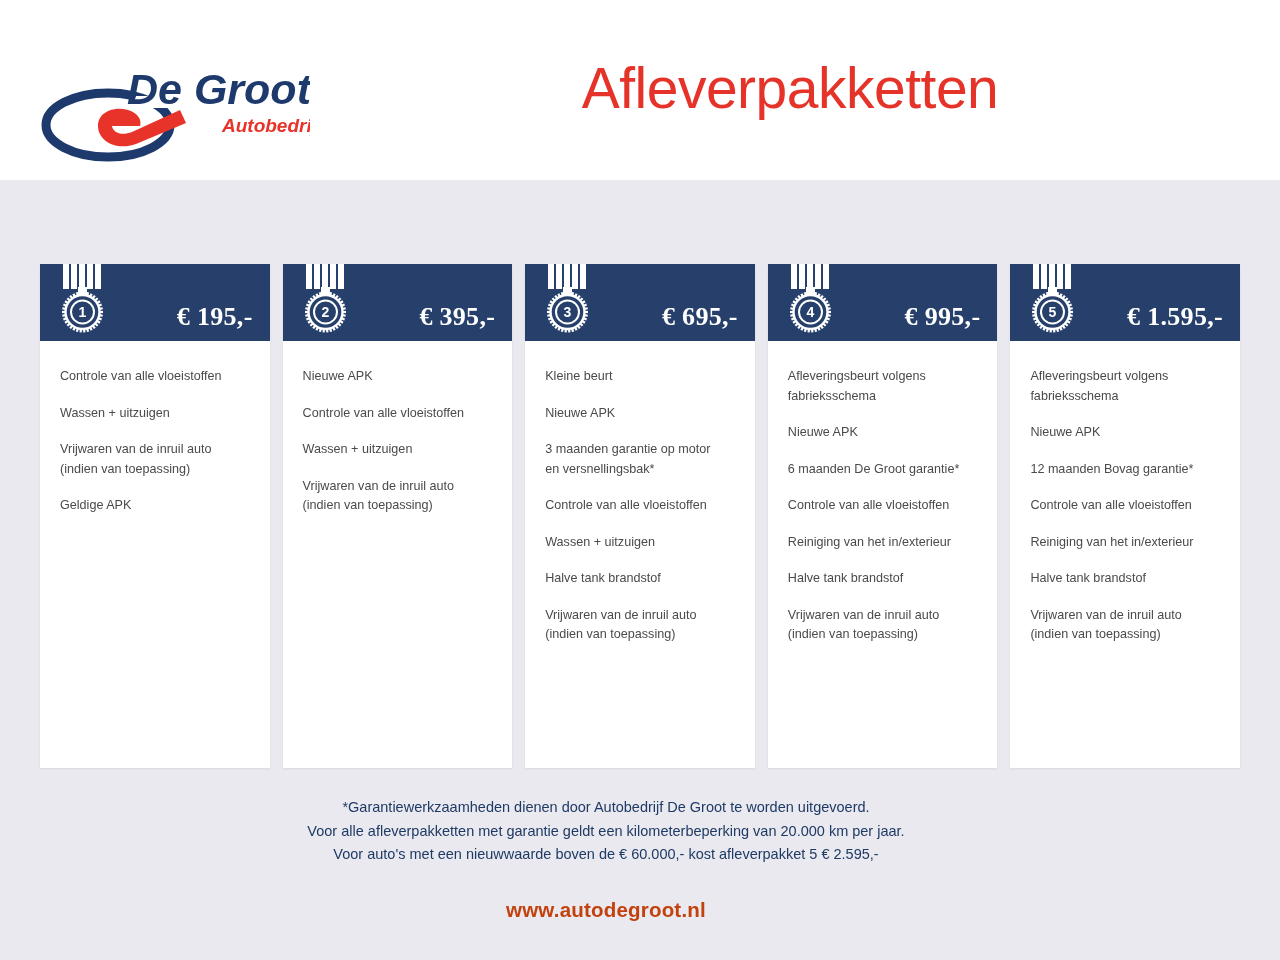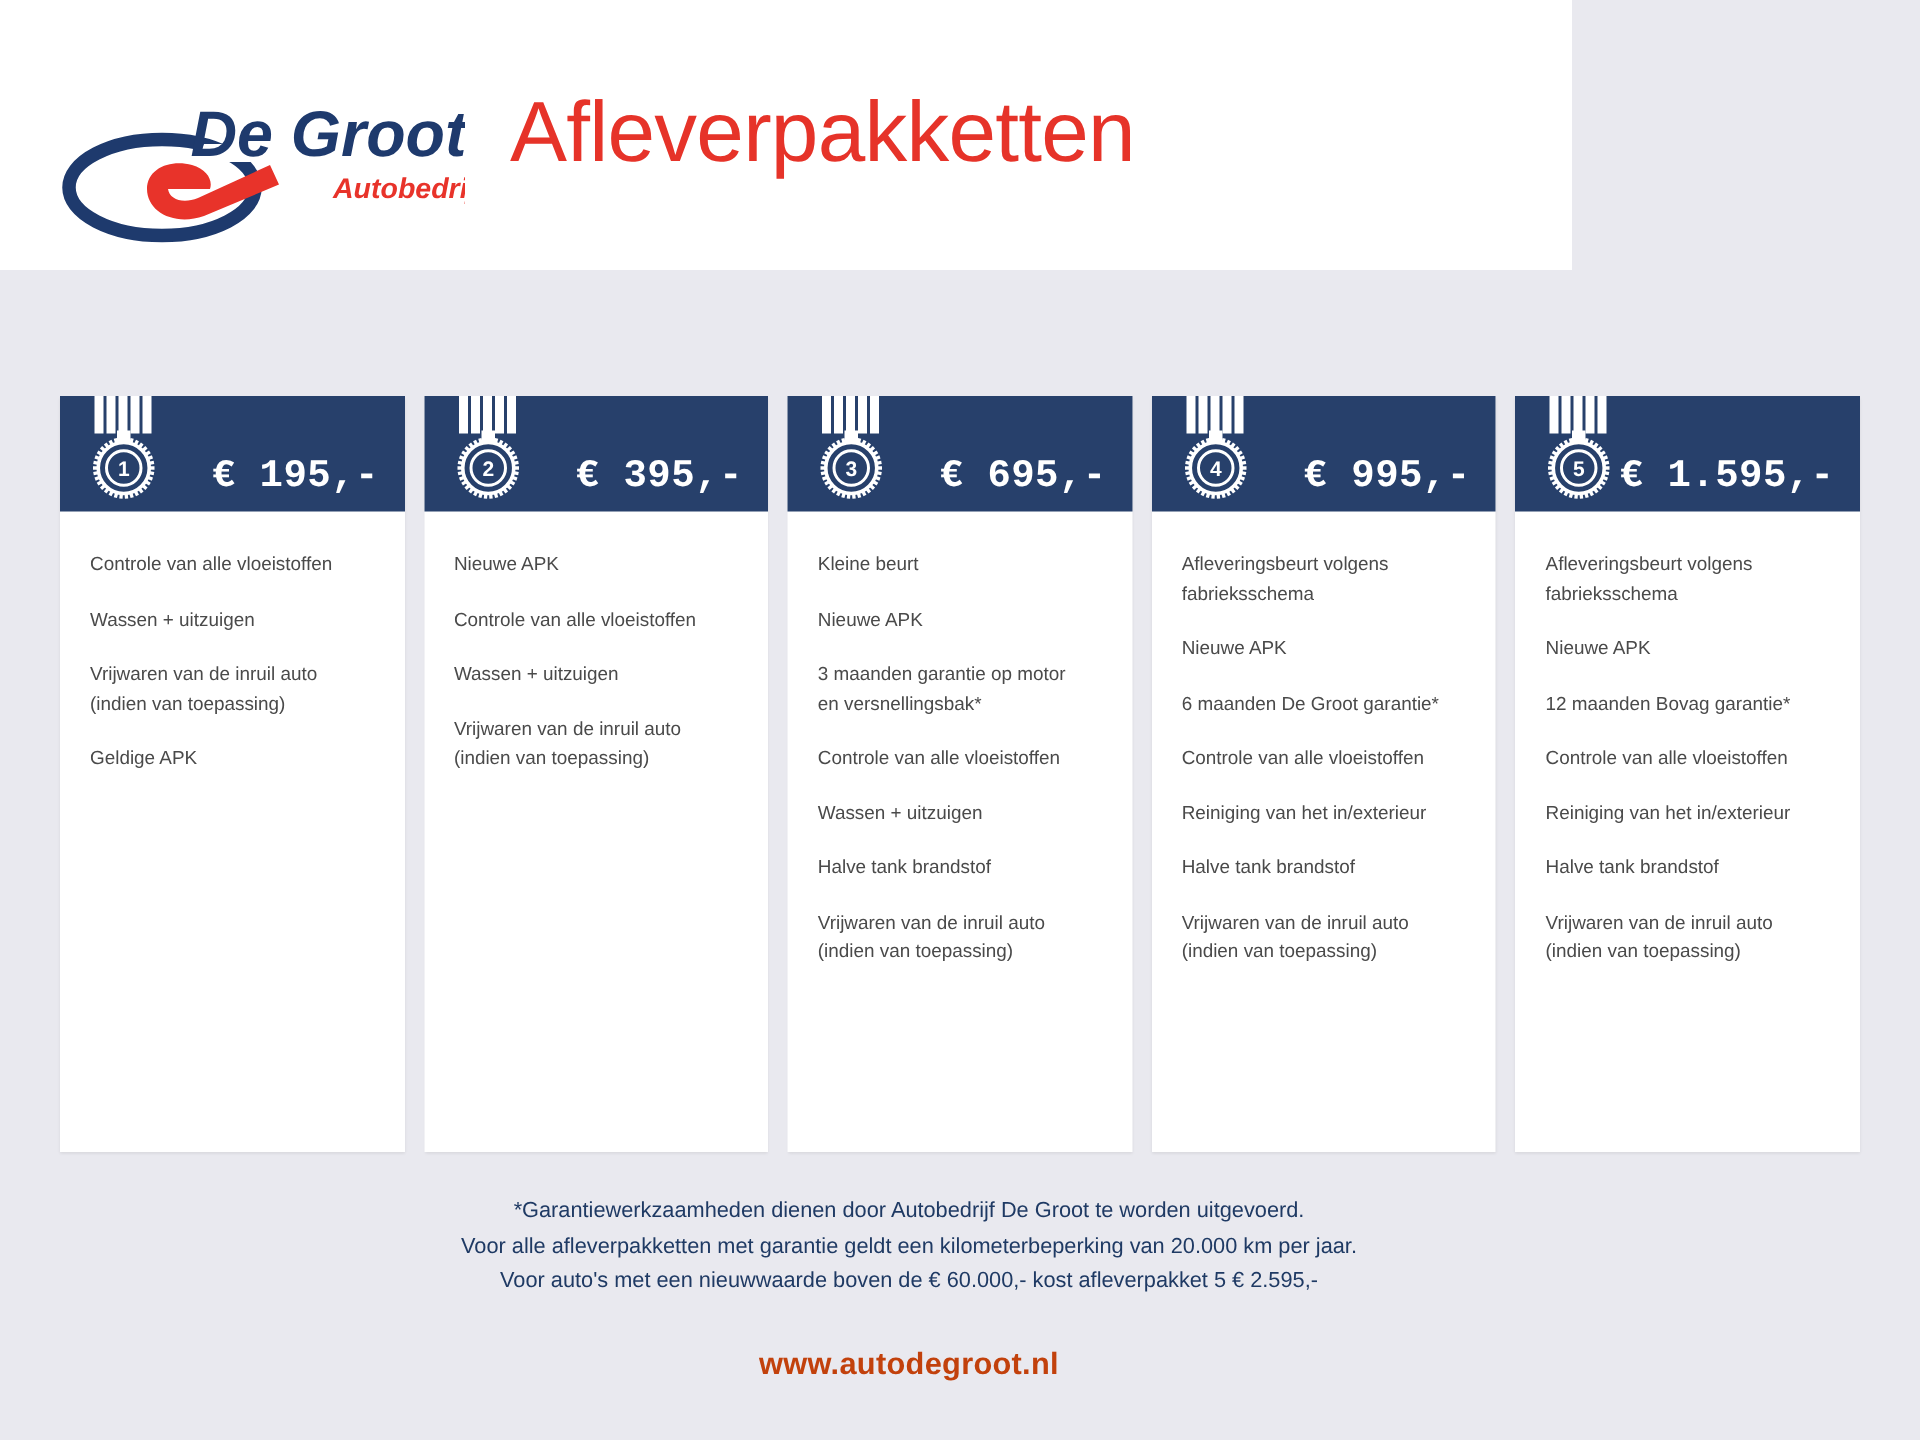--- a/index.html
+++ b/index.html
@@ -12,40 +12,40 @@
     background: #e9e9ef;
     font-family: "Liberation Sans", sans-serif;
     overflow: hidden;
     position: relative;
   }
 
   
   .topband {
     position: absolute;
     left: 0; top: 0;
-    width: 1048px;
+    width: 1280px;
     height: 180px;
     background: #ffffff;
   }
 
   .logo {
     position: absolute;
     left: 40px;
     top: 62px;
     width: 270px;
     height: 105px;
   }
   .logo-svg { display:block; }
 
   .page-title {
     position: absolute;
     left: 340px;
     top: 57px;
     width: 900px;
-    text-align: left;
+    text-align: center;
     font-size: 57px;
     font-weight: 300;
     color: #e63329;
     letter-spacing: -0.5px;
     line-height: 1.1;
     font-family: "Liberation Sans", sans-serif;
   }
 
   
   .cards {
@@ -81,21 +81,21 @@
     top: 0px;
     width: 56px;
     height: 77px;
   }
   .price {
     color: #ffffff;
     font-size: 26px;
     font-weight: bold;
     letter-spacing: 0.3px;
     white-space: nowrap;
-    font-family: Liberation Mono, monospace;
+    font-family: Liberation Serif, serif;
     margin-top: 28px;
   }
   .card-body {
     padding: 26px 20px 10px 20px;
     box-sizing: border-box;
     flex: 1;
   }
   .feature {
     font-size: 12.6px;
     line-height: 1.55;

